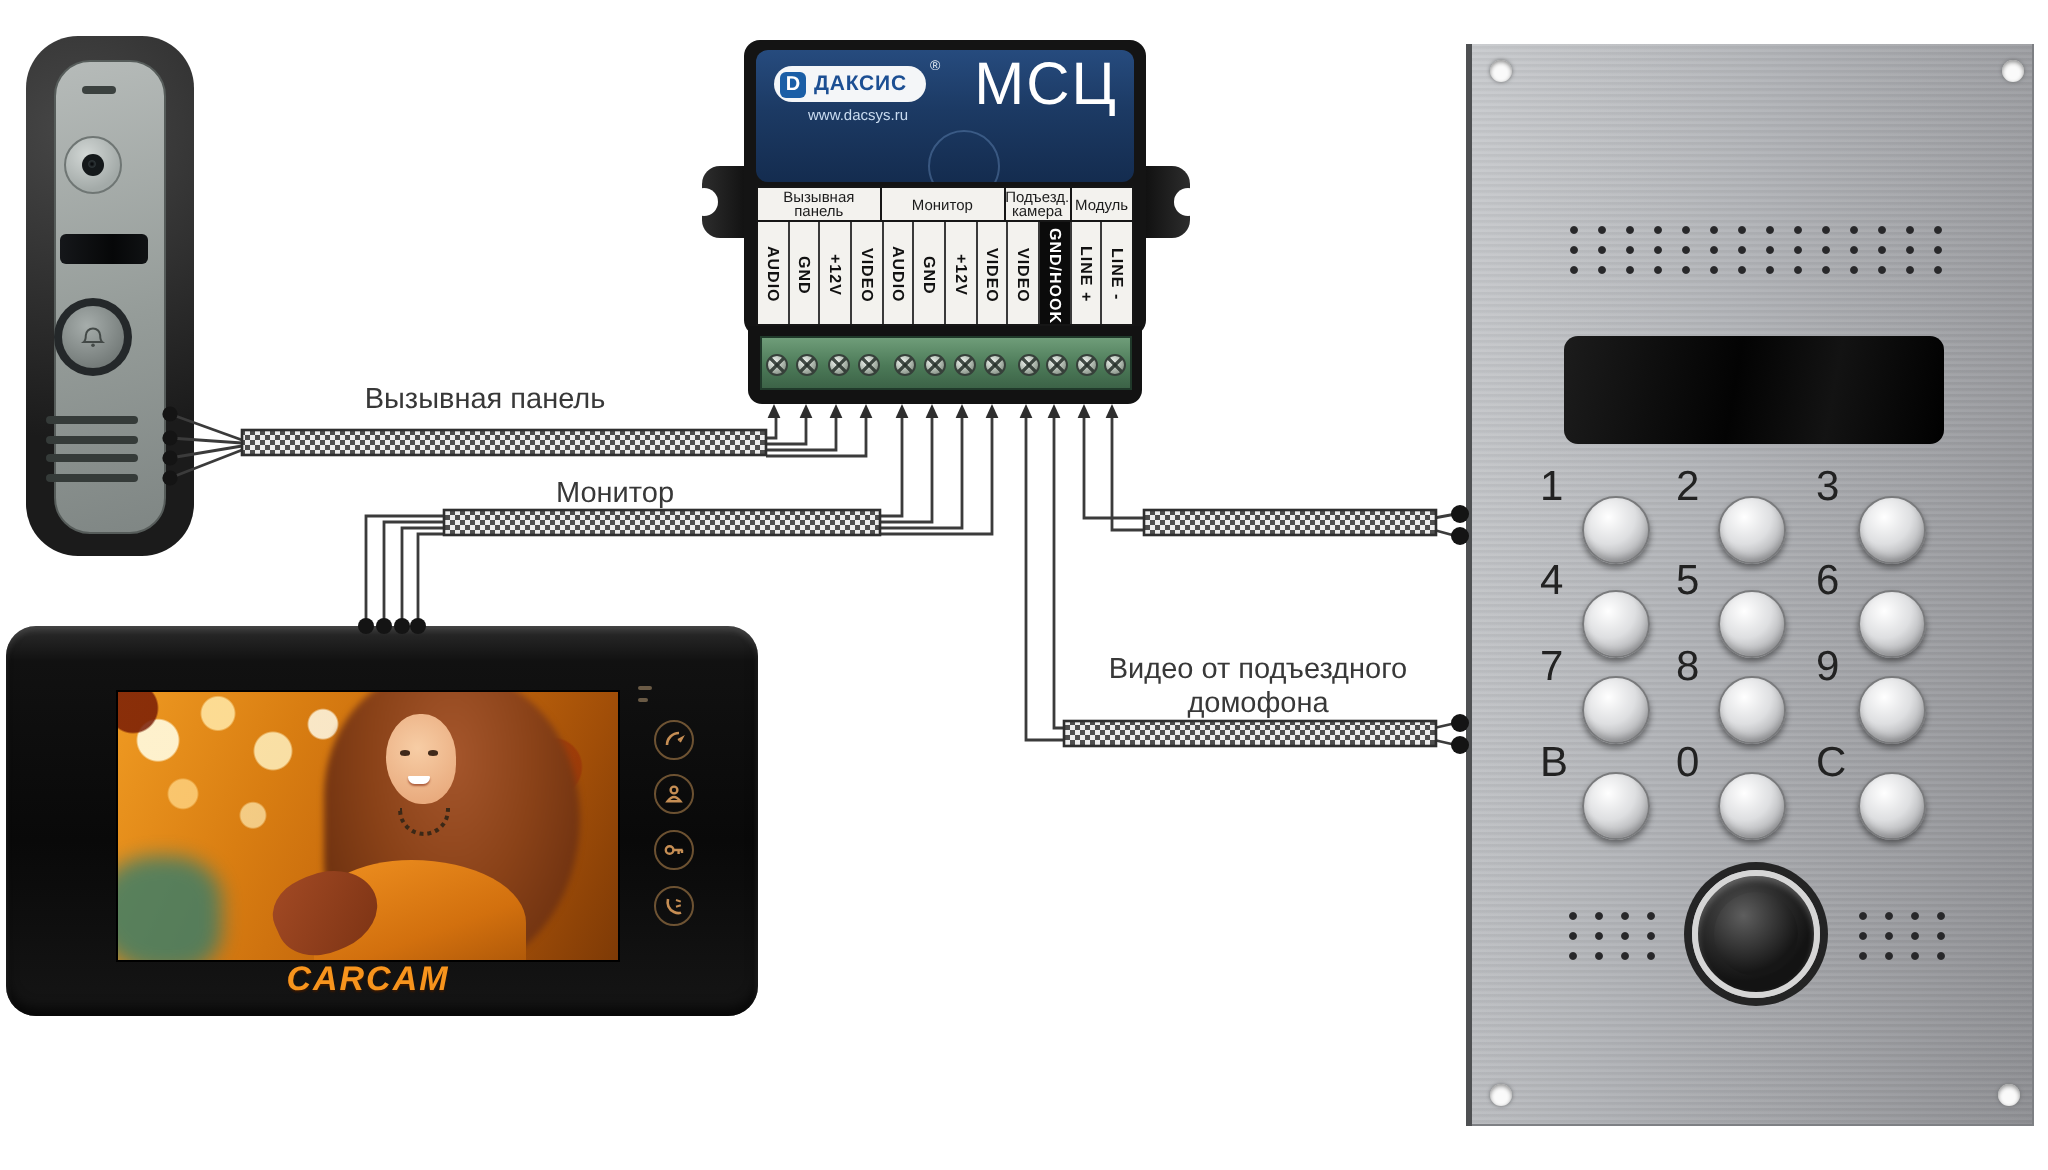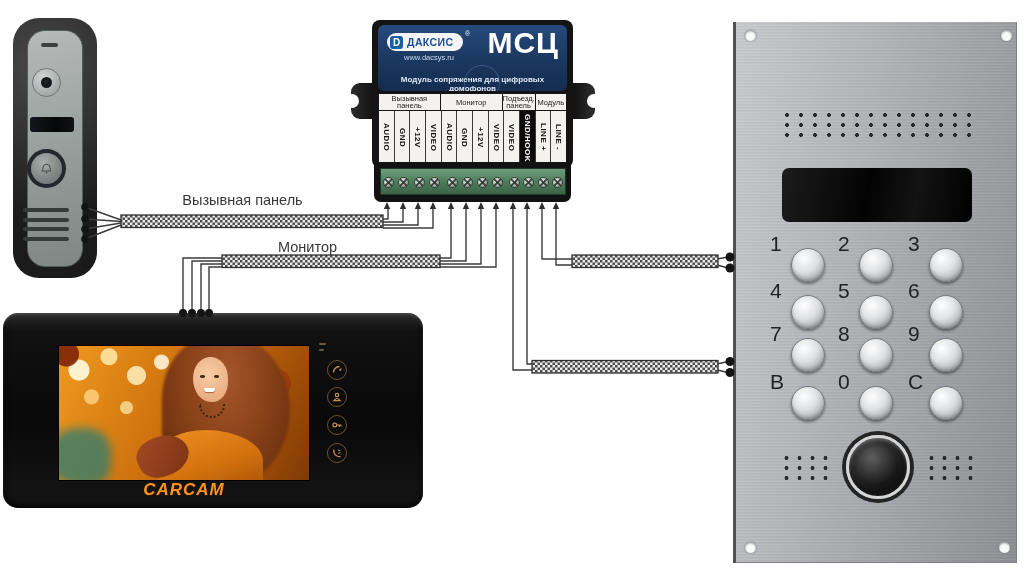--- a/index.html
+++ b/index.html
@@ -44,21 +44,21 @@
   .module{left:372px;top:20px;width:201px;height:148px;background:#141414;border-radius:8px;z-index:2;}
   .mod-header{left:6px;top:5px;width:189px;height:66px;border-radius:6px;overflow:hidden;
     background:linear-gradient(180deg,#264b7e 0%,#1c3a64 45%,#142c4f 100%);}
   .logo-pill{left:9px;top:8px;width:76px;height:18px;border-radius:9px;background:#f4f6f8;
     display:flex;align-items:center;gap:4px;padding:2px 6px 2px 3px;}
   .d-icon{position:static;width:13px;height:13px;border-radius:3px;background:#1a5ea6;color:#fff;
     font-size:10px;font-weight:bold;display:flex;align-items:center;justify-content:center;flex:none;}
   .brand-txt{position:static;color:#1c4f93;font-weight:bold;font-size:10.5px;letter-spacing:.4px;}
   .reg-mark{left:87px;top:5px;color:#e9eef6;font-size:7px;}
   .site-txt{left:26px;top:28px;color:#c9dbf0;font-size:7.5px;}
-  .model-txt{right:8px;top:1px;color:#fff;font-weight:bold;font-size:30px;letter-spacing:1px;}
+  .model-txt{right:8px;top:1px;color:#fff;font-weight:normal;font-size:30px;letter-spacing:1px;}
   .subtitle-txt{left:0;top:50px;width:100%;text-align:center;color:#dfe8f4;font-size:8px;font-weight:bold;}
   .wm-circle{left:86px;top:40px;width:36px;height:36px;border:1px solid rgba(130,170,220,.32);border-radius:50%;}
   .label-area{left:6px;top:73px;width:189px;height:70px;background:#f3f2ee;border:1.5px solid #161616;
     display:flex;flex-direction:column;position:absolute;}
   .group-row{position:static;display:flex;height:17px;border-bottom:1.5px solid #161616;flex:none;}
   .gcell{position:static;display:flex;align-items:center;justify-content:center;text-align:center;
     font-size:7.5px;color:#1c1c1c;line-height:7px;border-right:1.2px solid #161616;}
   .gcell:last-child{border-right:none;}
   .g4{flex:4;} .g2{flex:2;}
   .term-row{position:static;display:flex;flex:1;}
@@ -70,21 +70,21 @@
   .term-frame{left:374px;top:163px;width:197px;height:39px;background:#121212;border-radius:0 0 7px 7px;z-index:2;}
   .term-face{left:6px;top:5px;width:186px;height:27px;border:1px solid #20392a;
     background:linear-gradient(180deg,#6f9d79,#4c7a58 55%,#3c6347);}
   .screw{width:11px;height:11px;top:8px;border-radius:50%;border:1px solid #36403a;
     background-image:
       linear-gradient(45deg,transparent 42%,rgba(38,48,42,.85) 45%,rgba(38,48,42,.85) 55%,transparent 58%),
       linear-gradient(135deg,transparent 42%,rgba(38,48,42,.85) 45%,rgba(38,48,42,.85) 55%,transparent 58%),
       radial-gradient(circle at 35% 30%,#eef2ee,#a9b3a9 55%,#6f796f);}
 
   
-  .monitor{left:3px;top:313px;width:420px;height:195px;border-radius:15px;z-index:2;
+  .monitor{left:3px;top:313px;width:376px;height:195px;border-radius:15px;z-index:2;
     background:linear-gradient(180deg,#2c2c2c 0%,#111 9%,#090909 55%,#151515 100%);
     box-shadow:inset 0 2px 3px rgba(255,255,255,.14), inset 0 -4px 6px rgba(0,0,0,.7);}
   .mon-screen{left:55px;top:32px;width:252px;height:136px;overflow:hidden;border:1px solid #000;
     background-image:
       radial-gradient(circle at 3% 6%, rgba(120,28,5,.85) 0 12px, rgba(120,28,5,0) 13px),
       radial-gradient(circle at 8% 18%, rgba(255,246,214,.95) 0 10px, rgba(255,246,214,0) 11px),
       radial-gradient(circle at 20% 8%, rgba(255,228,160,.9) 0 8px, rgba(255,228,160,0) 9px),
       radial-gradient(circle at 31% 22%, rgba(255,240,190,.85) 0 9px, rgba(255,240,190,0) 10px),
       radial-gradient(circle at 13% 38%, rgba(255,212,130,.8) 0 7px, rgba(255,212,130,0) 8px),
       radial-gradient(circle at 27% 46%, rgba(255,236,180,.7) 0 6px, rgba(255,236,180,0) 7px),
@@ -180,28 +180,27 @@
 
   <div class="module">
     <div class="mod-header">
       <div class="logo-pill">
         <span class="d-icon">D</span>
         <span class="brand-txt">ДАКСИС</span>
       </div>
       <span class="reg-mark">®</span>
       <span class="site-txt">www.dacsys.ru</span>
       <span class="model-txt">МСЦ</span>
-      <span class="subtitle-txt">Модуль сопряжения для цифровых домофонов</span>
       <div class="wm-circle"></div>
     </div>
     <div class="label-area">
       <div class="group-row">
         <div class="gcell g4">Вызывная панель</div>
         <div class="gcell g4">Монитор</div>
-        <div class="gcell g2">Подъезд. панель</div>
+        <div class="gcell g2">Подъезд. камера</div>
         <div class="gcell g2">Модуль</div>
       </div>
       <div class="term-row">
         <div class="tcol">AUDIO</div>
         <div class="tcol">GND</div>
         <div class="tcol">+12V</div>
         <div class="tcol">VIDEO</div>
         <div class="tcol">AUDIO</div>
         <div class="tcol">GND</div>
         <div class="tcol">+12V</div>
@@ -331,20 +330,21 @@
 
     <div class="cam">
       <div class="cam-lens"></div>
     </div>
     <div class="grille mic mic-l"></div>
     <div class="grille mic mic-r"></div>
   </div>
 
   <div class="wlabel lbl-call">Вызывная панель</div>
   <div class="wlabel lbl-mon">Монитор</div>
+  <div class="wlabel lbl-video">Видео от подъездного домофона</div>
 
   <svg class="overlay" width="1024" height="585" viewBox="0 0 1024 585">
     <defs>
       <pattern id="hatch" width="5" height="5" patternUnits="userSpaceOnUse">
         <rect width="5" height="5" fill="#ececec"></rect>
         <rect width="2.5" height="2.5" fill="#4e4e4e"></rect>
         <rect x="2.5" y="2.5" width="2.5" height="2.5" fill="#4e4e4e"></rect>
       </pattern>
     </defs>
 

